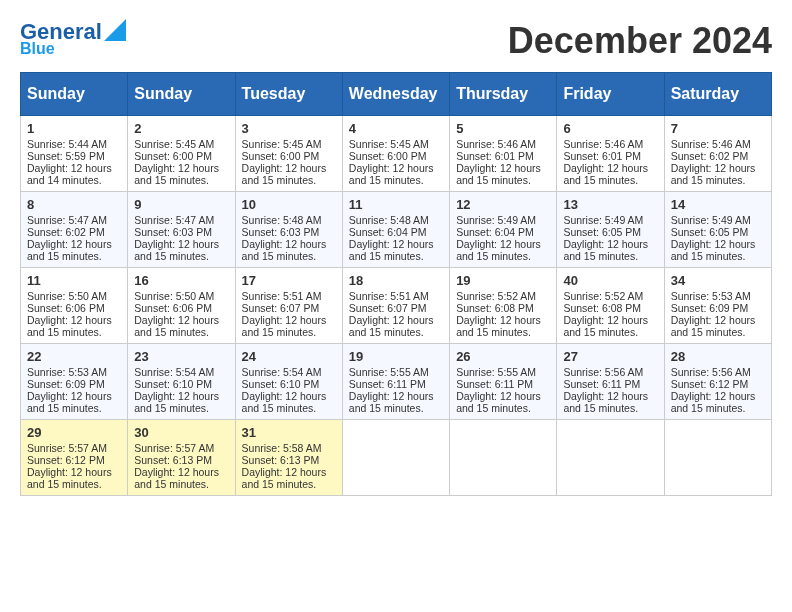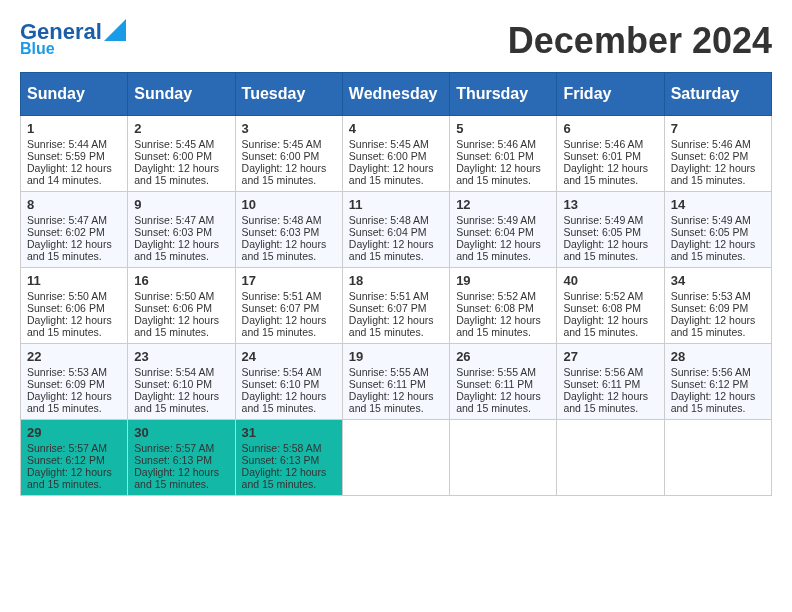--- a/index.html
+++ b/index.html
@@ -72,21 +72,21 @@
       font-size: 13px;
       font-weight: bold;
       color: #333;
       display: block;
       margin-bottom: 2px;
     }
     .empty-cell {
       background: #fff !important;
     }
     .last-row td {
-      background: #14b8a6;
+      background: #fef9c3;
     }
   </style>
 </head>
 <body>
 
 <div class="header">
   <div class="logo">
     <div style="display:flex;flex-direction:column;align-items:flex-start;">
       <div style="display:flex;align-items:center;">
         <span class="logo-text"><span>General</span></span>

